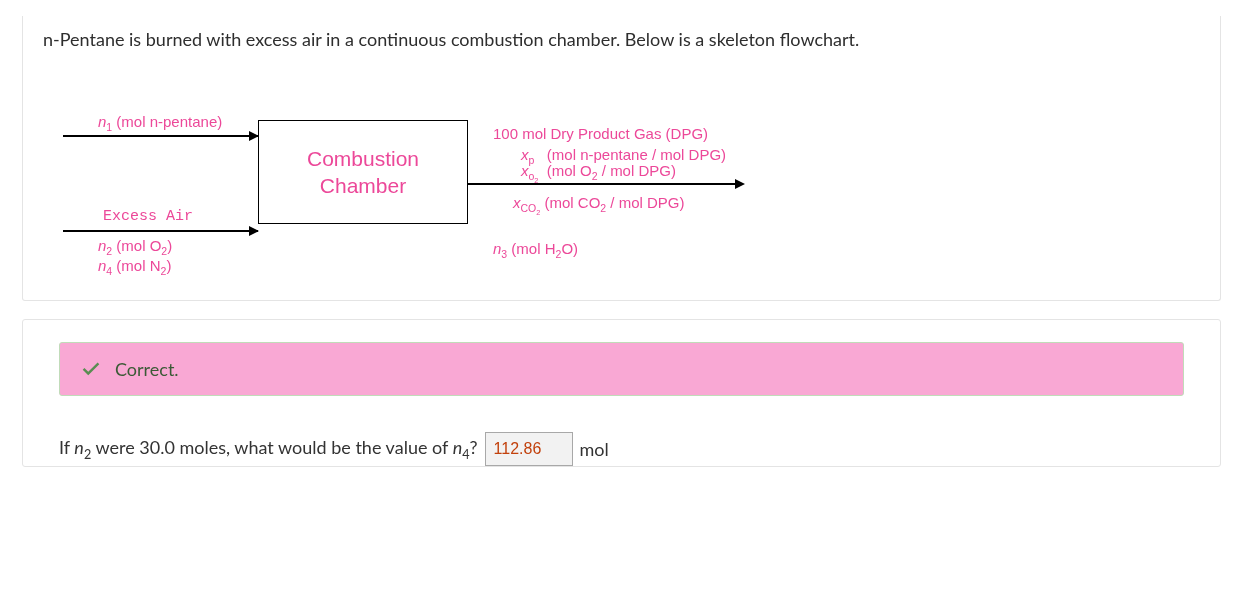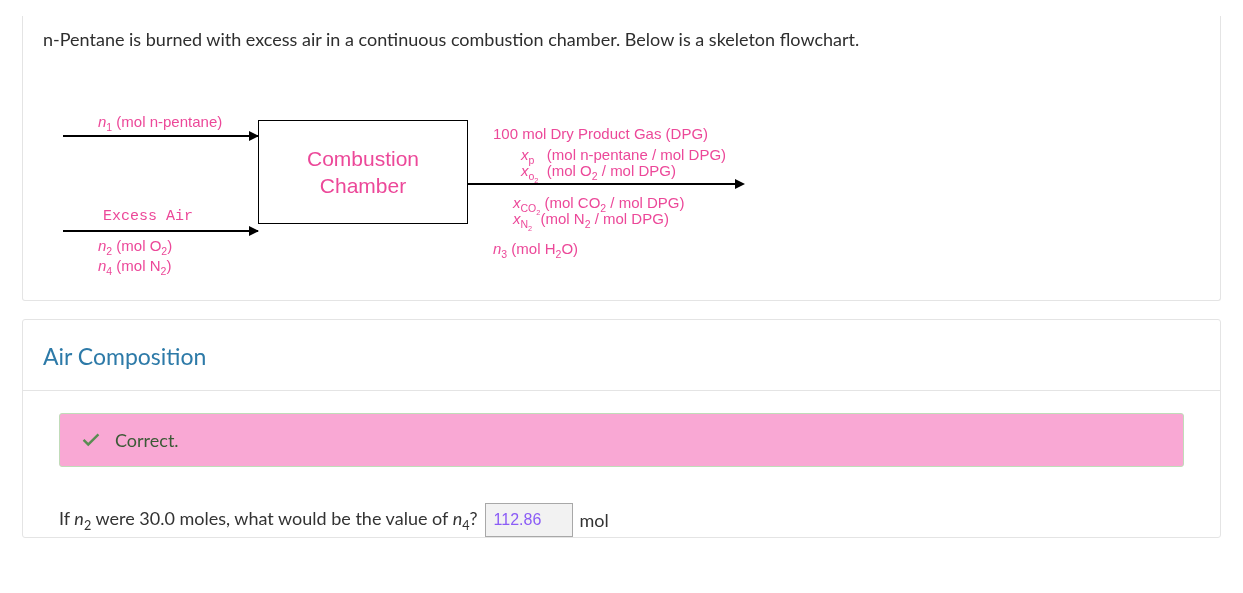--- a/index.html
+++ b/index.html
@@ -91,21 +91,21 @@
     gap: 7px;
     flex-wrap: wrap;
   }
   .answer-input {
     width: 88px;
     height: 34px;
     padding: 4px 8px;
     font-size: 16px;
     border: 1px solid #a8a8a8;
     background: #f2f2f2;
-    color: #8b5cf6;
+    color: #c2410c;
   }
 </style>
 </head>
 <body>
 
 <div class="card" style="margin-top:16px; border-top:0; border-top-left-radius:0; border-top-right-radius:0;">
   <div class="problem-text">n-Pentane is burned with excess air in a continuous combustion chamber. Below is a skeleton flowchart.</div>
 
   <div class="flowchart">
 
@@ -137,31 +137,27 @@
     <div class="fc-label" style="left:478px; top:46px;">
       <span class="ital">x</span><sub>p</sub>&nbsp;&nbsp;&nbsp;(mol n-pentane / mol DPG)
     </div>
     <div class="fc-label" style="left:478px; top:62px;">
       <span class="ital">x</span><sub>o<sub>2</sub></sub>&nbsp;&nbsp;(mol O<sub>2</sub> / mol DPG)
     </div>
 
     <div class="fc-label" style="left:470px; top:94px;">
       <span class="ital">x</span><sub>CO<sub>2</sub></sub> (mol CO<sub>2</sub> / mol DPG)
     </div>
-    <div class="fc-label" style="left:470px; top:110px;">
-      <span class="ital">x</span><sub>N<sub>2</sub></sub>&nbsp;&nbsp;(mol N<sub>2</sub> / mol DPG)
-    </div>
     <div class="fc-label" style="left:450px; top:140px;">
       <span class="ital">n</span><sub>3</sub> (mol H<sub>2</sub>O)
     </div>
   </div>
 </div>
 
 <div class="card">
-  <div class="section-header">Air Composition</div>
 
   <div class="alert-correct">
     <svg class="check-icon" viewBox="0 0 24 24">
       <path fill="currentColor" d="M9 16.2l-4.2-4.2L3 13.8 9 19.8 21 7.8l-1.8-1.8z"></path>
     </svg>
     <span>Correct.</span>
   </div>
 
   <div class="question-line">
     <span>

